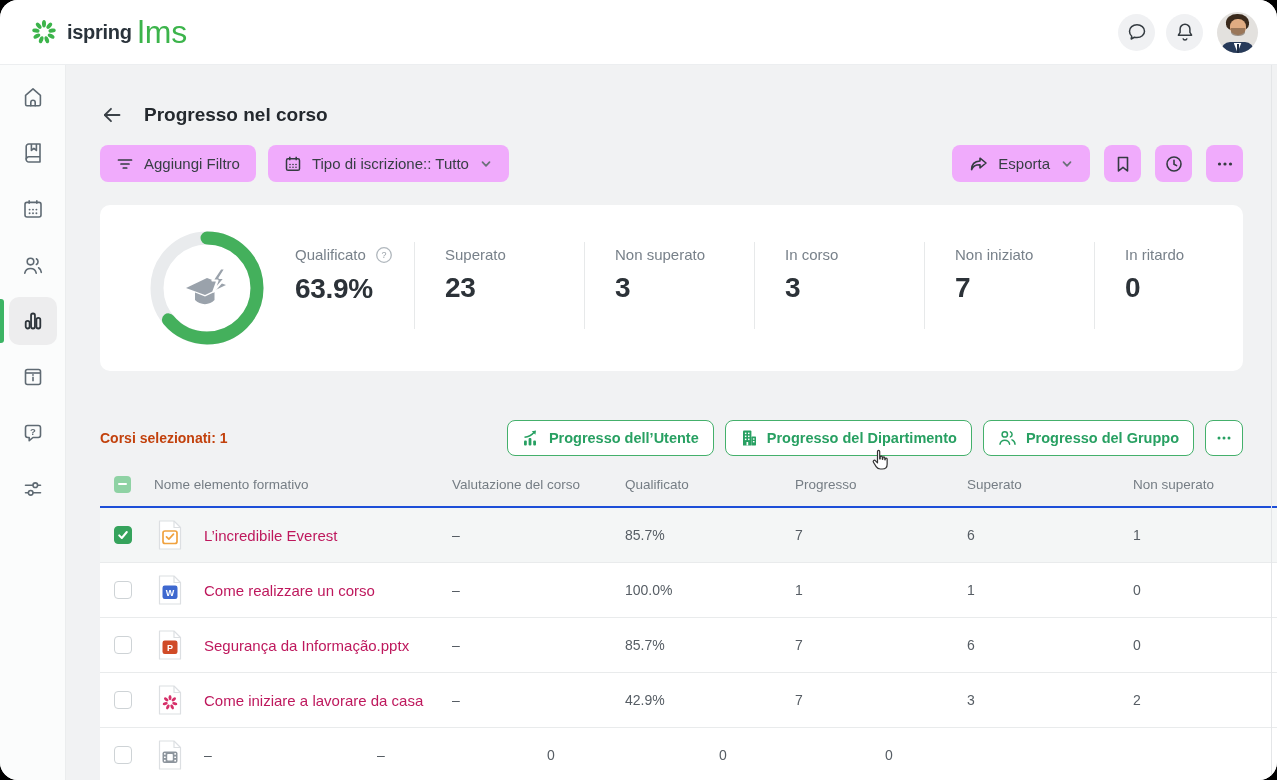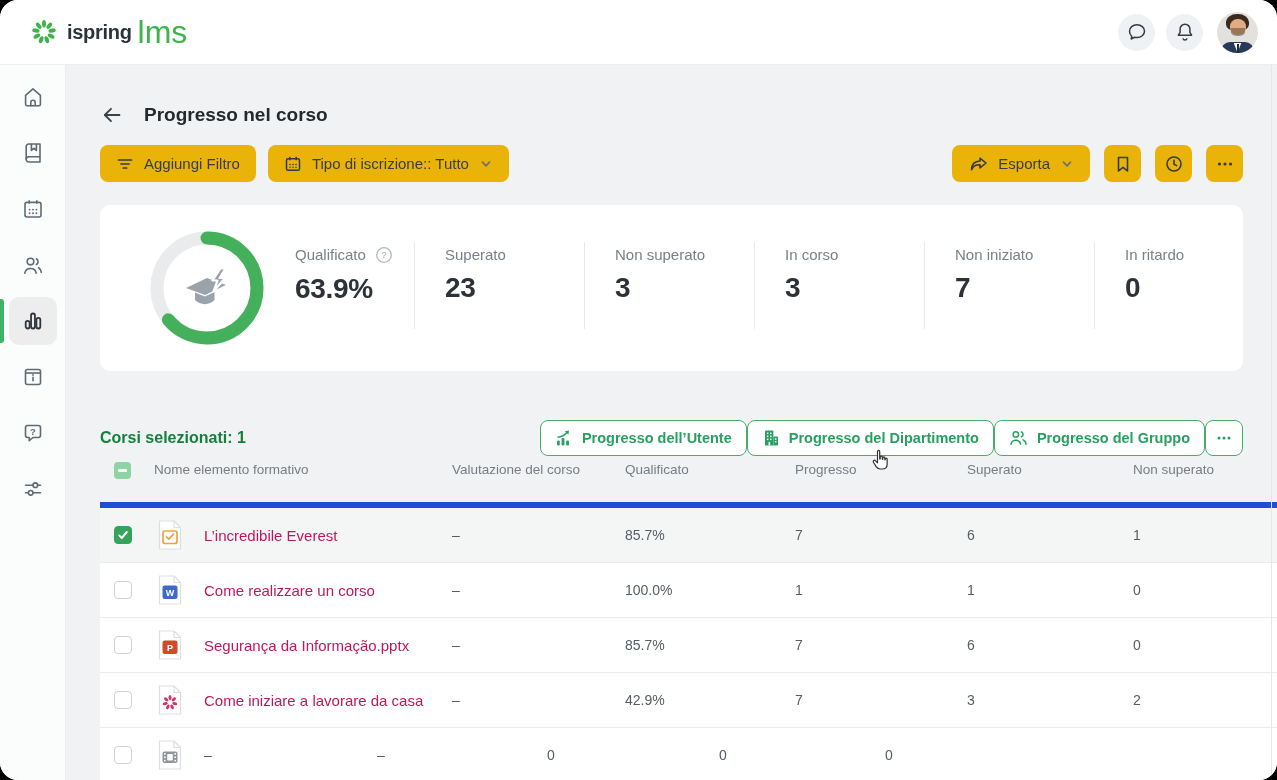--- a/index.html
+++ b/index.html
@@ -24,44 +24,44 @@
 .sidebar{width:66px;background:#fbfcfc;border-right:1px solid #ebedee;position:relative;flex:none;padding-top:8px}
 .side-item{width:48px;height:48px;margin:0 auto 8px;display:flex;align-items:center;justify-content:center;border-radius:10px;cursor:pointer}
 .side-item.active{background:#ededee}
 .side-ind{position:absolute;left:0;top:234px;width:4px;height:44px;background:#3cb464;border-radius:0 3px 3px 0}
 .main{flex:1;position:relative}
 .vline{position:absolute;right:5px;top:0;bottom:0;width:1px;background:#e4e6e8}
 .title-row{margin:37px 34px 0;display:flex;align-items:center;height:26px}
 .back-btn{cursor:pointer;margin-right:20px}
 .page-title{font-size:19px;font-weight:700;color:#24292e}
 .filter-row{margin:17px 34px 0;display:flex;align-items:center;height:37px}
-.chip{display:inline-flex;align-items:center;height:37px;padding:0 16px;background:#eab308;border-radius:8px;font-size:15px;color:#373e44;margin-right:12px;cursor:pointer;white-space:nowrap}
+.chip{display:inline-flex;align-items:center;height:37px;padding:0 16px;background:#f0abfc;border-radius:8px;font-size:15px;color:#373e44;margin-right:12px;cursor:pointer;white-space:nowrap}
 .chip svg.lead{margin-right:10px}
 .chip svg.chev{margin-left:10px}
 .filter-right{margin-left:auto;display:flex;align-items:flex-end}
 .filter-right .chip{margin-right:0;margin-left:14px}
 .icon-chip{width:37px;padding:0;justify-content:center}
 .card{margin:23px 34px 0;height:166px;background:#fff;border-radius:10px;display:flex;align-items:center;padding-left:50px}
 .donut{flex:none;margin-right:1px}
 .stats{display:flex;align-items:center}
 .sdiv{width:1px;height:87px;background:#e7e9ea;flex:none;margin-bottom:5px}
 .stat{width:169px;padding-left:30px;display:flex;flex-direction:column;justify-content:center;margin-bottom:26px}
 .stat.first{width:149px}
 .stat.last{width:147px}
 .stat-label{font-size:15px;color:#78818a;display:flex;align-items:center;gap:9px}
 .stat-value{font-size:28px;font-weight:700;color:#2c3238;margin-top:9px;letter-spacing:-.3px}
 .sel-row{margin:49px 34px 0;display:flex;align-items:center;height:36px}
-.sel-label{font-size:16px;font-weight:700;color:#15803d}
-.action-group{margin-left:auto;display:flex;}
+.sel-label{font-size:14px;font-weight:700;color:#c2410c}
+.action-group{margin-left:auto;display:flex;gap:11px}
 .g-btn{display:inline-flex;align-items:center;height:36px;padding:0 14px;background:#fff;border:1px solid #44b06b;border-radius:8px;color:#28a062;font-size:14.5px;font-weight:700;cursor:pointer;white-space:nowrap}
 .g-btn svg{margin-right:9px}
 .g-dots{width:38px;justify-content:center;padding:0}
 .g-dots svg{margin-right:0}
 .table{margin:6px 0 0 34px}
-.t-head{display:flex;align-items:flex-start;height:46px;padding-left:14px;border-bottom:6px solid #1d4ed8;font-size:13.5px;color:#757d84}
+.t-head{display:flex;align-items:center;height:46px;padding-left:14px;border-bottom:2px solid #1d4ed8;font-size:13.5px;color:#757d84}
 .t-row{display:flex;align-items:center;height:55px;padding-left:14px;border-bottom:1px solid #e9ebec;background:#fff;cursor:pointer}
 .t-row.selected{background:#f4f6f6}
 .cbc{width:40px;flex:none;display:flex;align-items:center}
 .hname{width:298px;flex:none}
 .icn{width:50px;flex:none}
 .cname{width:248px;flex:none;font-size:15px;color:#be185d}
 .cval{width:173px;flex:none}
 .cq{width:170px;flex:none}
 .ci{width:172px;flex:none}
 .cs{width:166px;flex:none}

